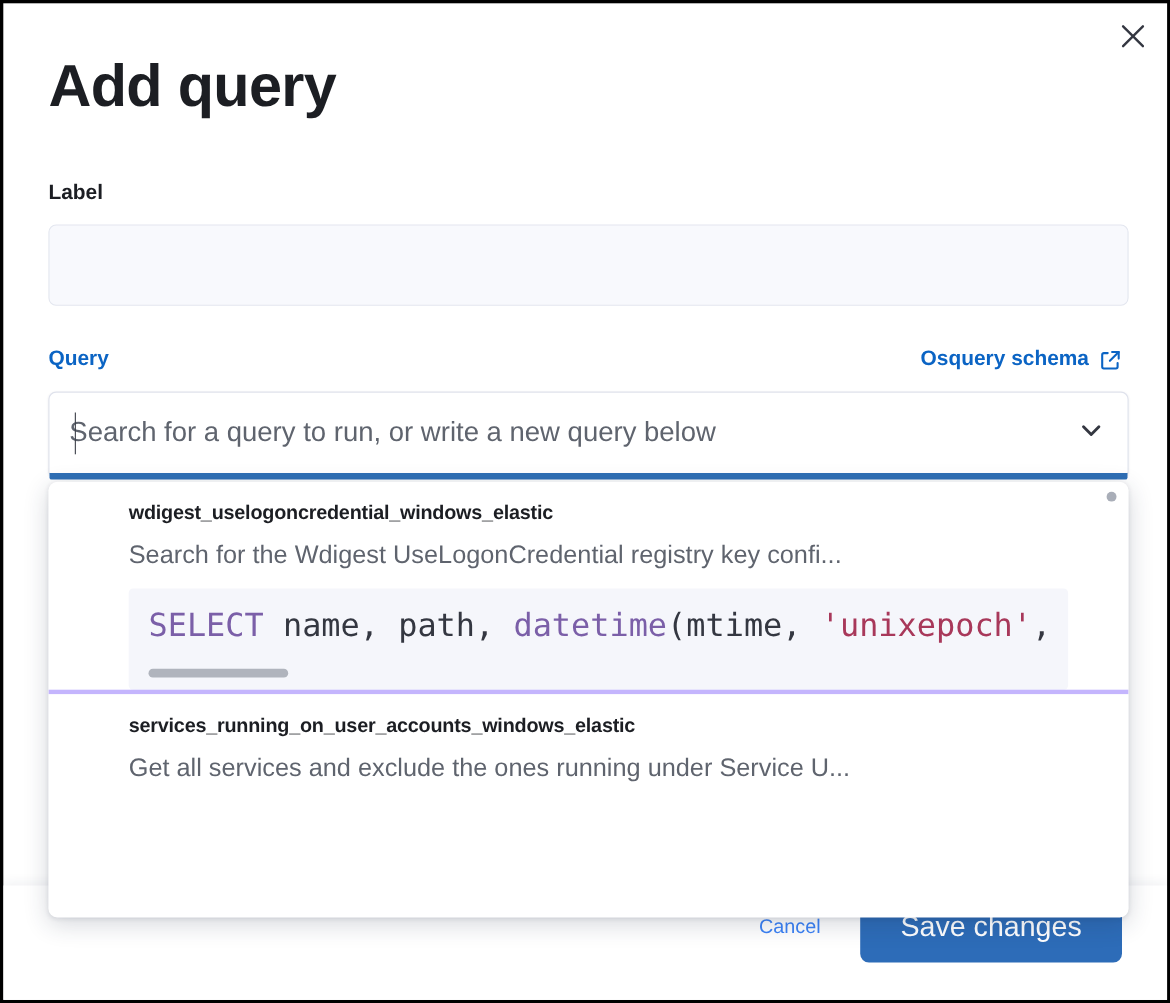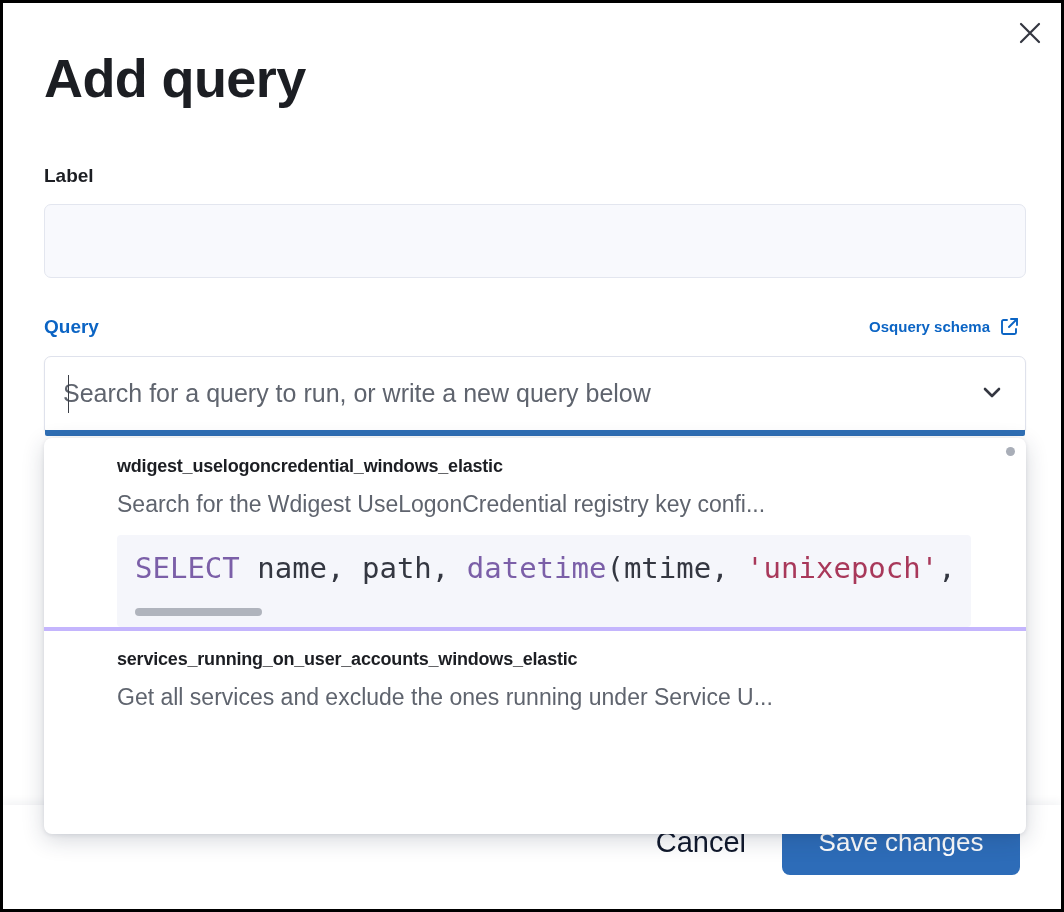--- a/index.html
+++ b/index.html
@@ -87,21 +87,21 @@
     color: #0b64c4;
   }
 
   .schema-link {
     position: absolute;
     right: 41px;
     top: 313px;
     display: flex;
     align-items: center;
     gap: 9px;
-    font-size: 15px;
+    font-size: 19px;
     font-weight: 700;
     color: #0b64c4;
     text-decoration: none;
     cursor: pointer;
   }
   .schema-link svg { display: block; }
 
   
   .combobox {
     position: absolute;
@@ -235,23 +235,23 @@
     align-items: center;
     justify-content: flex-end;
     gap: 30px;
     padding: 0 41px 30px 0;
     z-index: 10;
   }
   .btn-cancel {
     background: transparent;
     border: none;
     font-family: "Liberation Sans", sans-serif;
-    font-size: 29px;
+    font-size: 18px;
     font-weight: 400;
-    color: #0f172a;
+    color: #3b82f6;
     cursor: pointer;
     padding: 10px 6px;
   }
   .btn-save {
     background: #2d6cb8;
     border: none;
     border-radius: 8px;
     font-family: "Liberation Sans", sans-serif;
     font-size: 26px;
     font-weight: 400;

